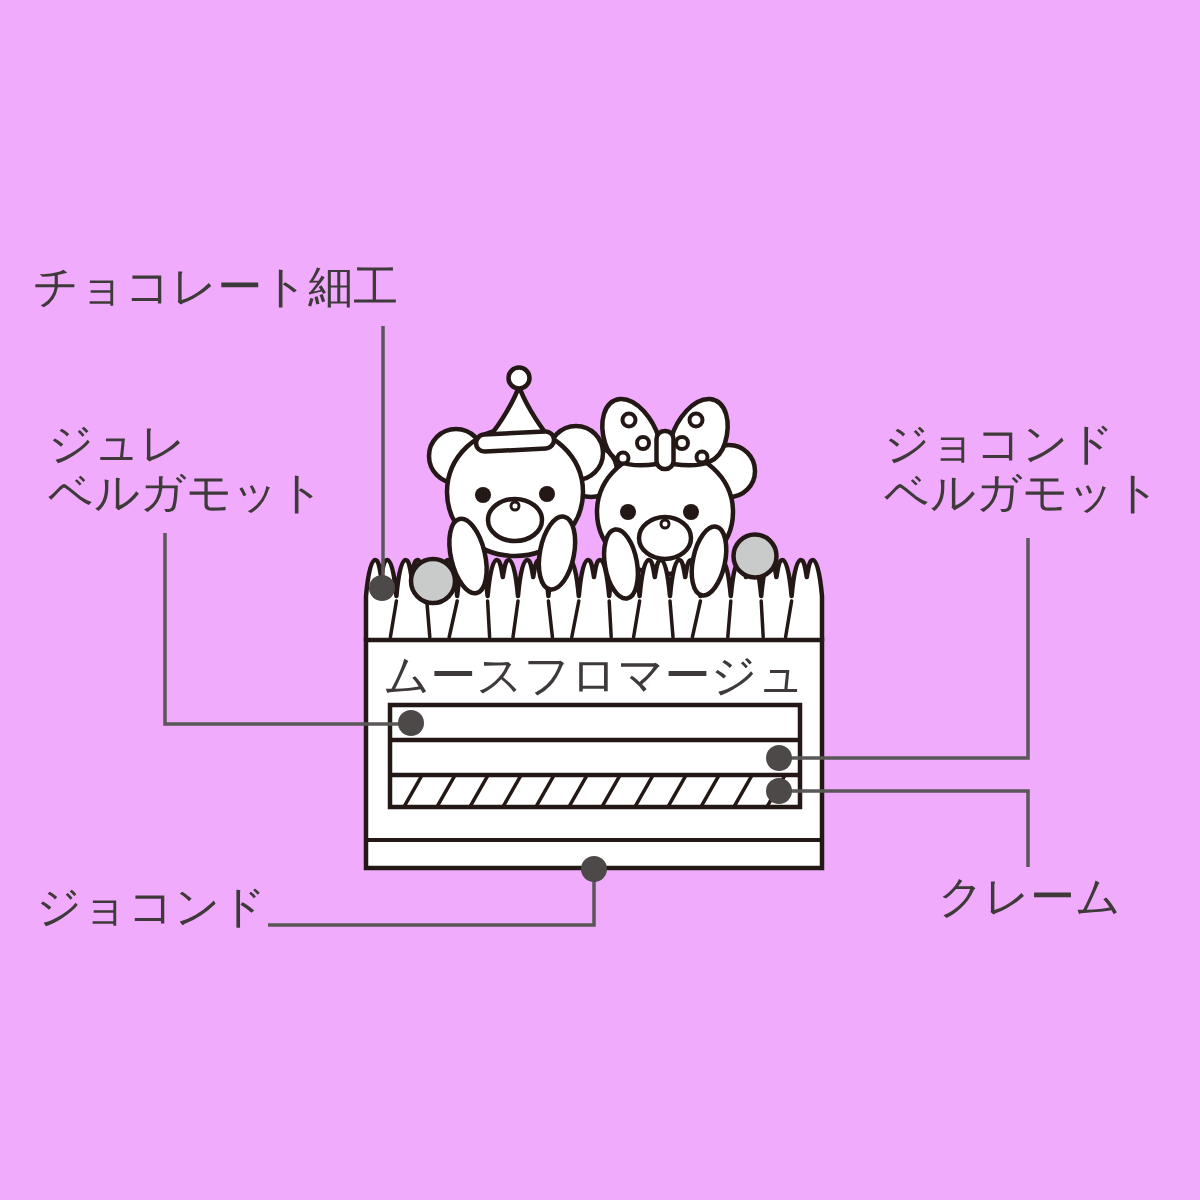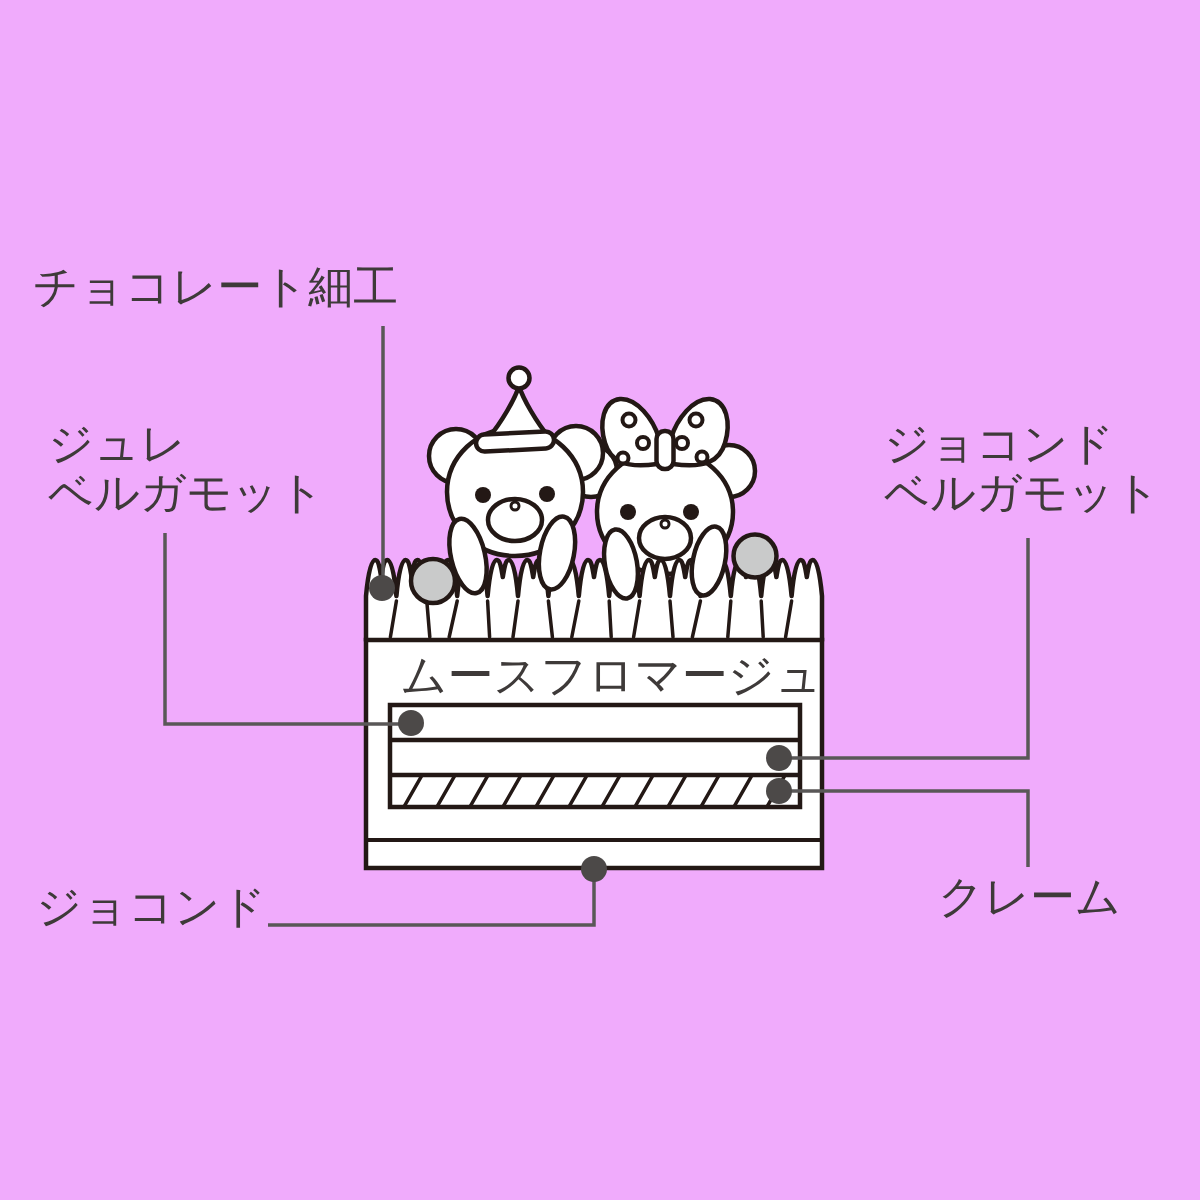--- a/index.html
+++ b/index.html
@@ -18,21 +18,21 @@
     font-size: 45px;
     line-height: 49px;
     letter-spacing: 0px;
     white-space: nowrap;
   }
   .label-mousse {
     position: absolute;
     left: 366px;
     top: 650px;
     width: 456px;
-    text-align: right;
+    text-align: center;
     color: #3e3a39;
     font-size: 46px;
     line-height: 50px;
     white-space: nowrap;
   }
   .lab-choc    { left: 33px;  top: 262px; }
   .lab-jelly   { left: 48px;  top: 419px; }
   .lab-cream   { left: 884px; top: 419px; }
   .lab-crumble { left: 36px;  top: 882px; }
   .lab-joconde { left: 938px; top: 872px; }

